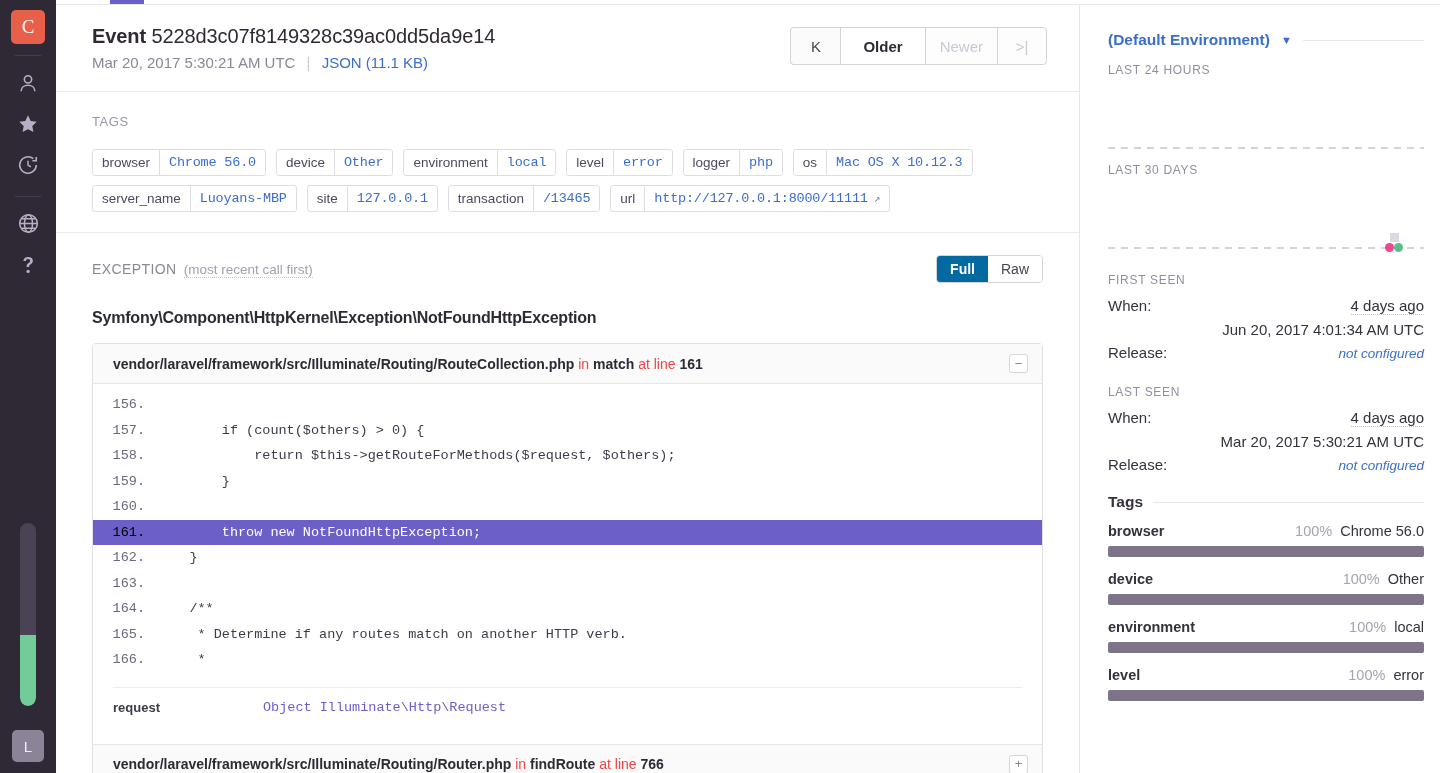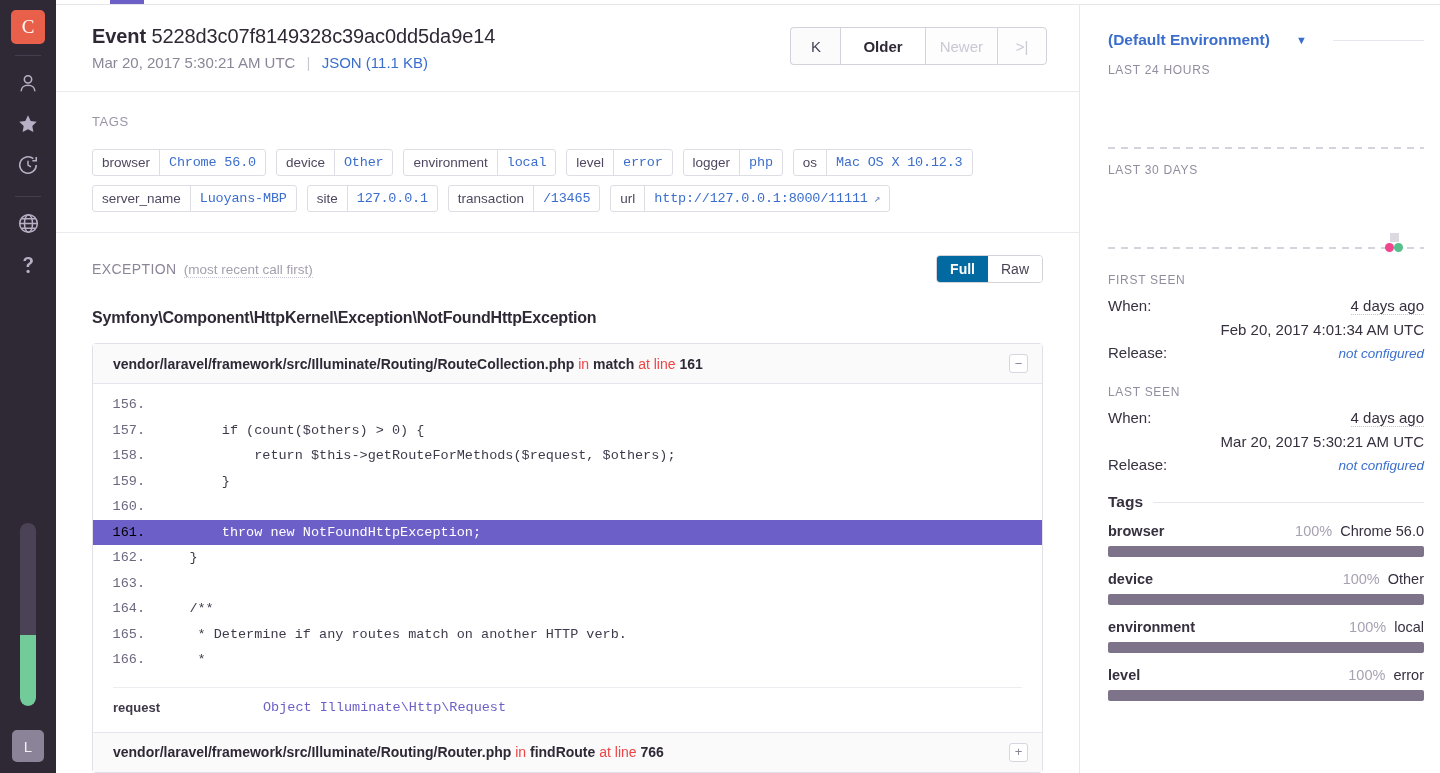--- a/index.html
+++ b/index.html
@@ -171,32 +171,32 @@
     white-space: pre;
   }
   .code-line .no {
     width: 64px; flex: 0 0 64px; text-align: right; padding-right: 12px;
     color: #6d6780;
   }
   .code-line.hl { background: #6c5fc7; color: #fff; }
   .code-line.hl .no { color: #000000; text-align: right; }
   .vars {
     border-top: 1px solid #eeecf1; padding: 12px 0 13px;
-    display: flex; font-size: 13.5px; margin: 8px 20px 4px;
+    display: flex; font-size: 13.5px; margin: 8px 20px 16px;
   }
   .vars .k { width: 150px; flex: 0 0 150px; color: #3e3848; font-weight: bold; font-size: 13px;}
   .vars .v { color: #6c5fc7; font-family: "Liberation Mono", monospace; font-size: 13.5px; }
   .frame-head.collapsed { border-bottom: none; border-top: 1px solid #e7e5eb; }
 
   
   .sidebar {
     flex: 1 1 auto; height: 100%; padding: 0 16px 0 28px;
     background: #fff; overflow: hidden;
   }
-  .env-row { display: flex; align-items: center; gap: 26px; padding: 26px 0 0; }
+  .env-row { display: flex; align-items: center; gap: 11px; padding: 26px 0 0; }
   .env-name {
     color: #3b6ecc; font-size: 15.5px; font-weight: bold; white-space: nowrap;
   }
   .env-caret { color: #3b6ecc; font-size: 11px; }
   .env-rule { flex: 1 1 auto; height: 1px; background: #e9e7ed; }
 
   .chart-label {
     font-size: 12px; color: #928d9e; letter-spacing: 0.7px;
     margin-top: 14px;
   }
@@ -447,21 +447,21 @@
             <div class="chart-dot" style="width: 9px; height: 9px; bottom: -3px; left: 90.5%; background: rgb(87, 190, 140);"></div>
             <div class="chart-square" style="width: 9px; height: 9px; bottom: 7px; left: 89.3%; background: rgb(220, 217, 224);"></div>
           </div>
 
         <div class="sb-section">FIRST SEEN</div>
         <div class="sb-row">
           <span class="k">When:</span>
           <span class="v dotted">4 days ago</span>
         </div>
         <div class="sb-row full">
-          <span class="v">Feb 20, 2017 4:01:34 AM UTC</span>
+          <span class="v">Jun 20, 2017 4:01:34 AM UTC</span>
         </div>
         <div class="sb-row">
           <span class="k">Release:</span>
           <span class="v link">not configured</span>
         </div>
 
         <div class="sb-section">LAST SEEN</div>
         <div class="sb-row">
           <span class="k">When:</span>
           <span class="v dotted">4 days ago</span>

